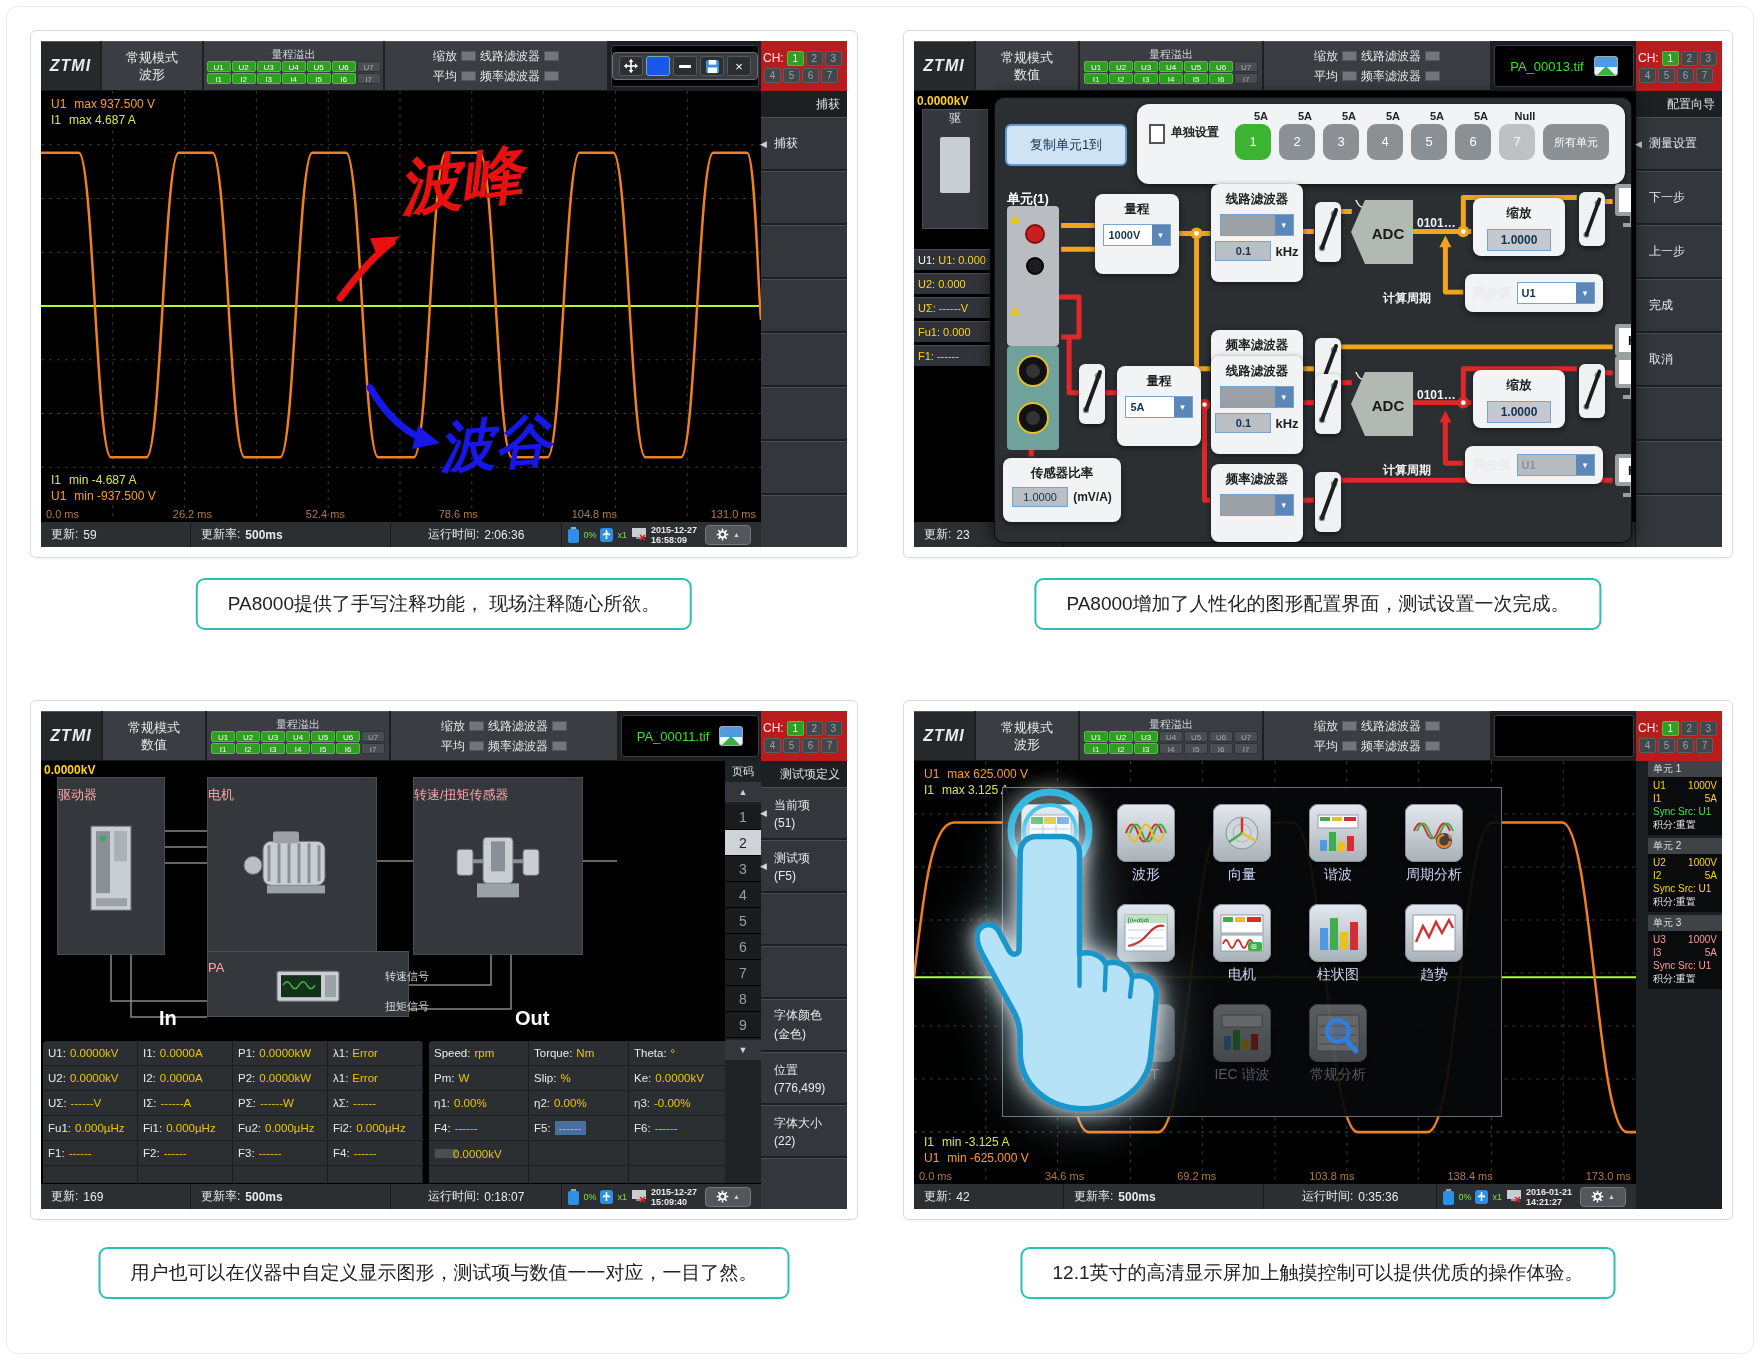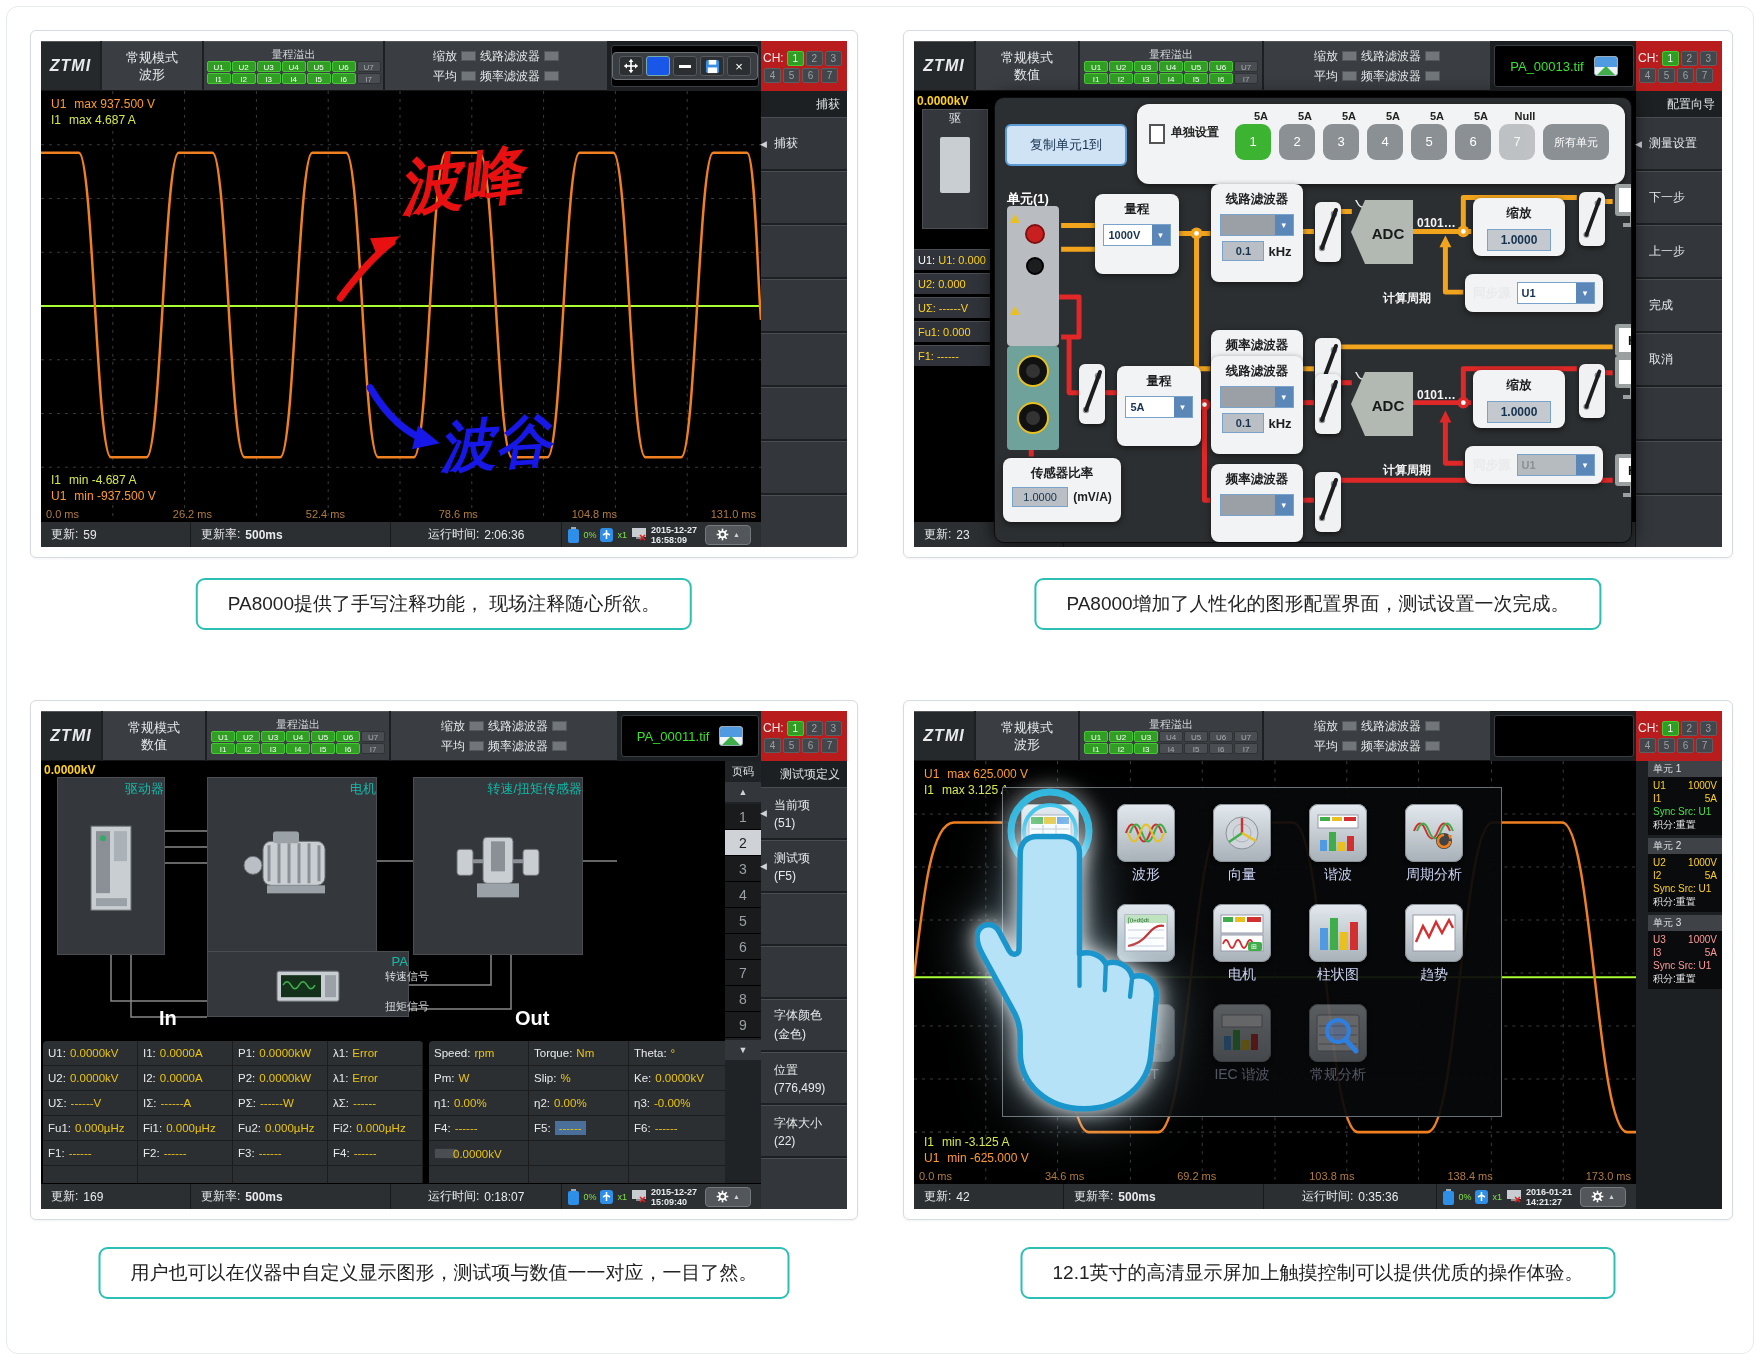--- a/index.html
+++ b/index.html
@@ -73,36 +73,36 @@
 .uball{width:66px;height:36px;border-radius:9px;background:#8b9095;color:#fff;font-size:11px;line-height:36px;text-align:center}
 .ulabel{position:absolute;left:12px;top:92px;color:#fff;font-size:13px;font-weight:bold}
 .blk{position:absolute;background:#f2f3f4;border-radius:8px;color:#1b1d1f;text-align:center;box-shadow:0 2px 6px rgba(0,0,0,.55);font-size:12px;z-index:2}
 .bt{font-weight:bold;font-size:12.5px;margin-top:7px}
 .dd{margin:6px auto 0;width:80%;height:22px;background:#fff;border:1px solid #7aa3cc;display:flex;align-items:stretch}
 .dd .dv{flex:1;font-size:11px;line-height:20px;text-align:left;padding-left:4px;color:#16324f;font-weight:bold}
 .dd .da{width:18px;background:#5b87b8;color:#fff;font-size:9px;line-height:20px;text-align:center}
 .dd.empty .dv{background:#9aa0a5}
 .dd.dis .dv{background:#b6bbc0;color:#8b9095}
 .khz{display:flex;justify-content:center;gap:4px;margin-top:5px;font-weight:bold;align-items:center}
-.kv{width:42px;height:20px;background:#b9bfc4;border:1px solid #7aa3cc;font-size:11px;line-height:18px;color:#16324f}
+.kv{width:56px;height:20px;background:#b9bfc4;border:1px solid #7aa3cc;font-size:11px;line-height:18px;color:#16324f}
 .ku{font-size:13px}
 .valbox{margin:7px auto 0;width:70%;height:22px;background:#c3c9ce;border:1px solid #7aa3cc;font-size:12px;line-height:20px;color:#16324f;font-weight:bold}
 .sw{position:absolute;width:26px;background:#f0f1f2;border-radius:6px;box-shadow:0 2px 5px rgba(0,0,0,.6);z-index:2}
 .adc{position:absolute;width:62px;height:64px;z-index:2}
 .mon{position:absolute;width:46px;text-align:center;z-index:2}
 .wt{position:absolute;color:#f2f3f4;font-size:12px;z-index:2;font-weight:bold}
 .syncblk{position:absolute;background:#f2f3f4;border-radius:8px;box-shadow:0 2px 6px rgba(0,0,0,.55);display:flex;align-items:center;padding:0 8px;gap:6px;z-index:2}
 .syncblk .bt{margin:0}
 .syncblk .dd{margin:0;flex:1}
 .term{position:absolute;left:10px;top:108px;width:56px;height:244px;z-index:1}
 .lrow{position:absolute;left:0;width:76px;height:21px;background:#30343a;border-top:1px solid #4a4e53;color:#ffd21e;font-size:11px;line-height:20px;padding-left:4px;overflow:hidden;white-space:nowrap}
 .lrow b{color:#fff;font-weight:normal}
 
 .p3kv,.p4kv{position:absolute;color:#ffd21e;font-size:12px;font-weight:bold}
-.dbox{position:absolute;background:#34383d;border:1px solid #4a4e53;text-align:right;color:#14b8a6;font-size:13px;padding-top:2px}
+.dbox{position:absolute;background:#34383d;border:1px solid #4a4e53;text-align:left;color:#fca5a5;font-size:13px;padding-top:8px}
 .dbox .icw{position:absolute;left:50%;top:50%;transform:translate(-50%,-45%)}
 .inout{position:absolute;color:#fff;font-size:20px;font-weight:bold}
 .sigl{position:absolute;color:#d8dbde;font-size:11px}
 .t3{position:absolute;display:flex;gap:6px}
 .tgrp{background:#2c2f32;border-radius:4px;overflow:hidden}
 .trow{display:flex;border-bottom:1px solid #1b1d1f}
 .tcell{height:24px;border-right:1px solid #1b1d1f;display:flex;align-items:center;padding-left:5px;gap:4px;overflow:hidden;white-space:nowrap}
 .tgrp.gl .tcell{width:95px}
 .tgrp.gr .tcell{width:100px}
 .tl{color:#e8eaec;font-size:11.5px}

